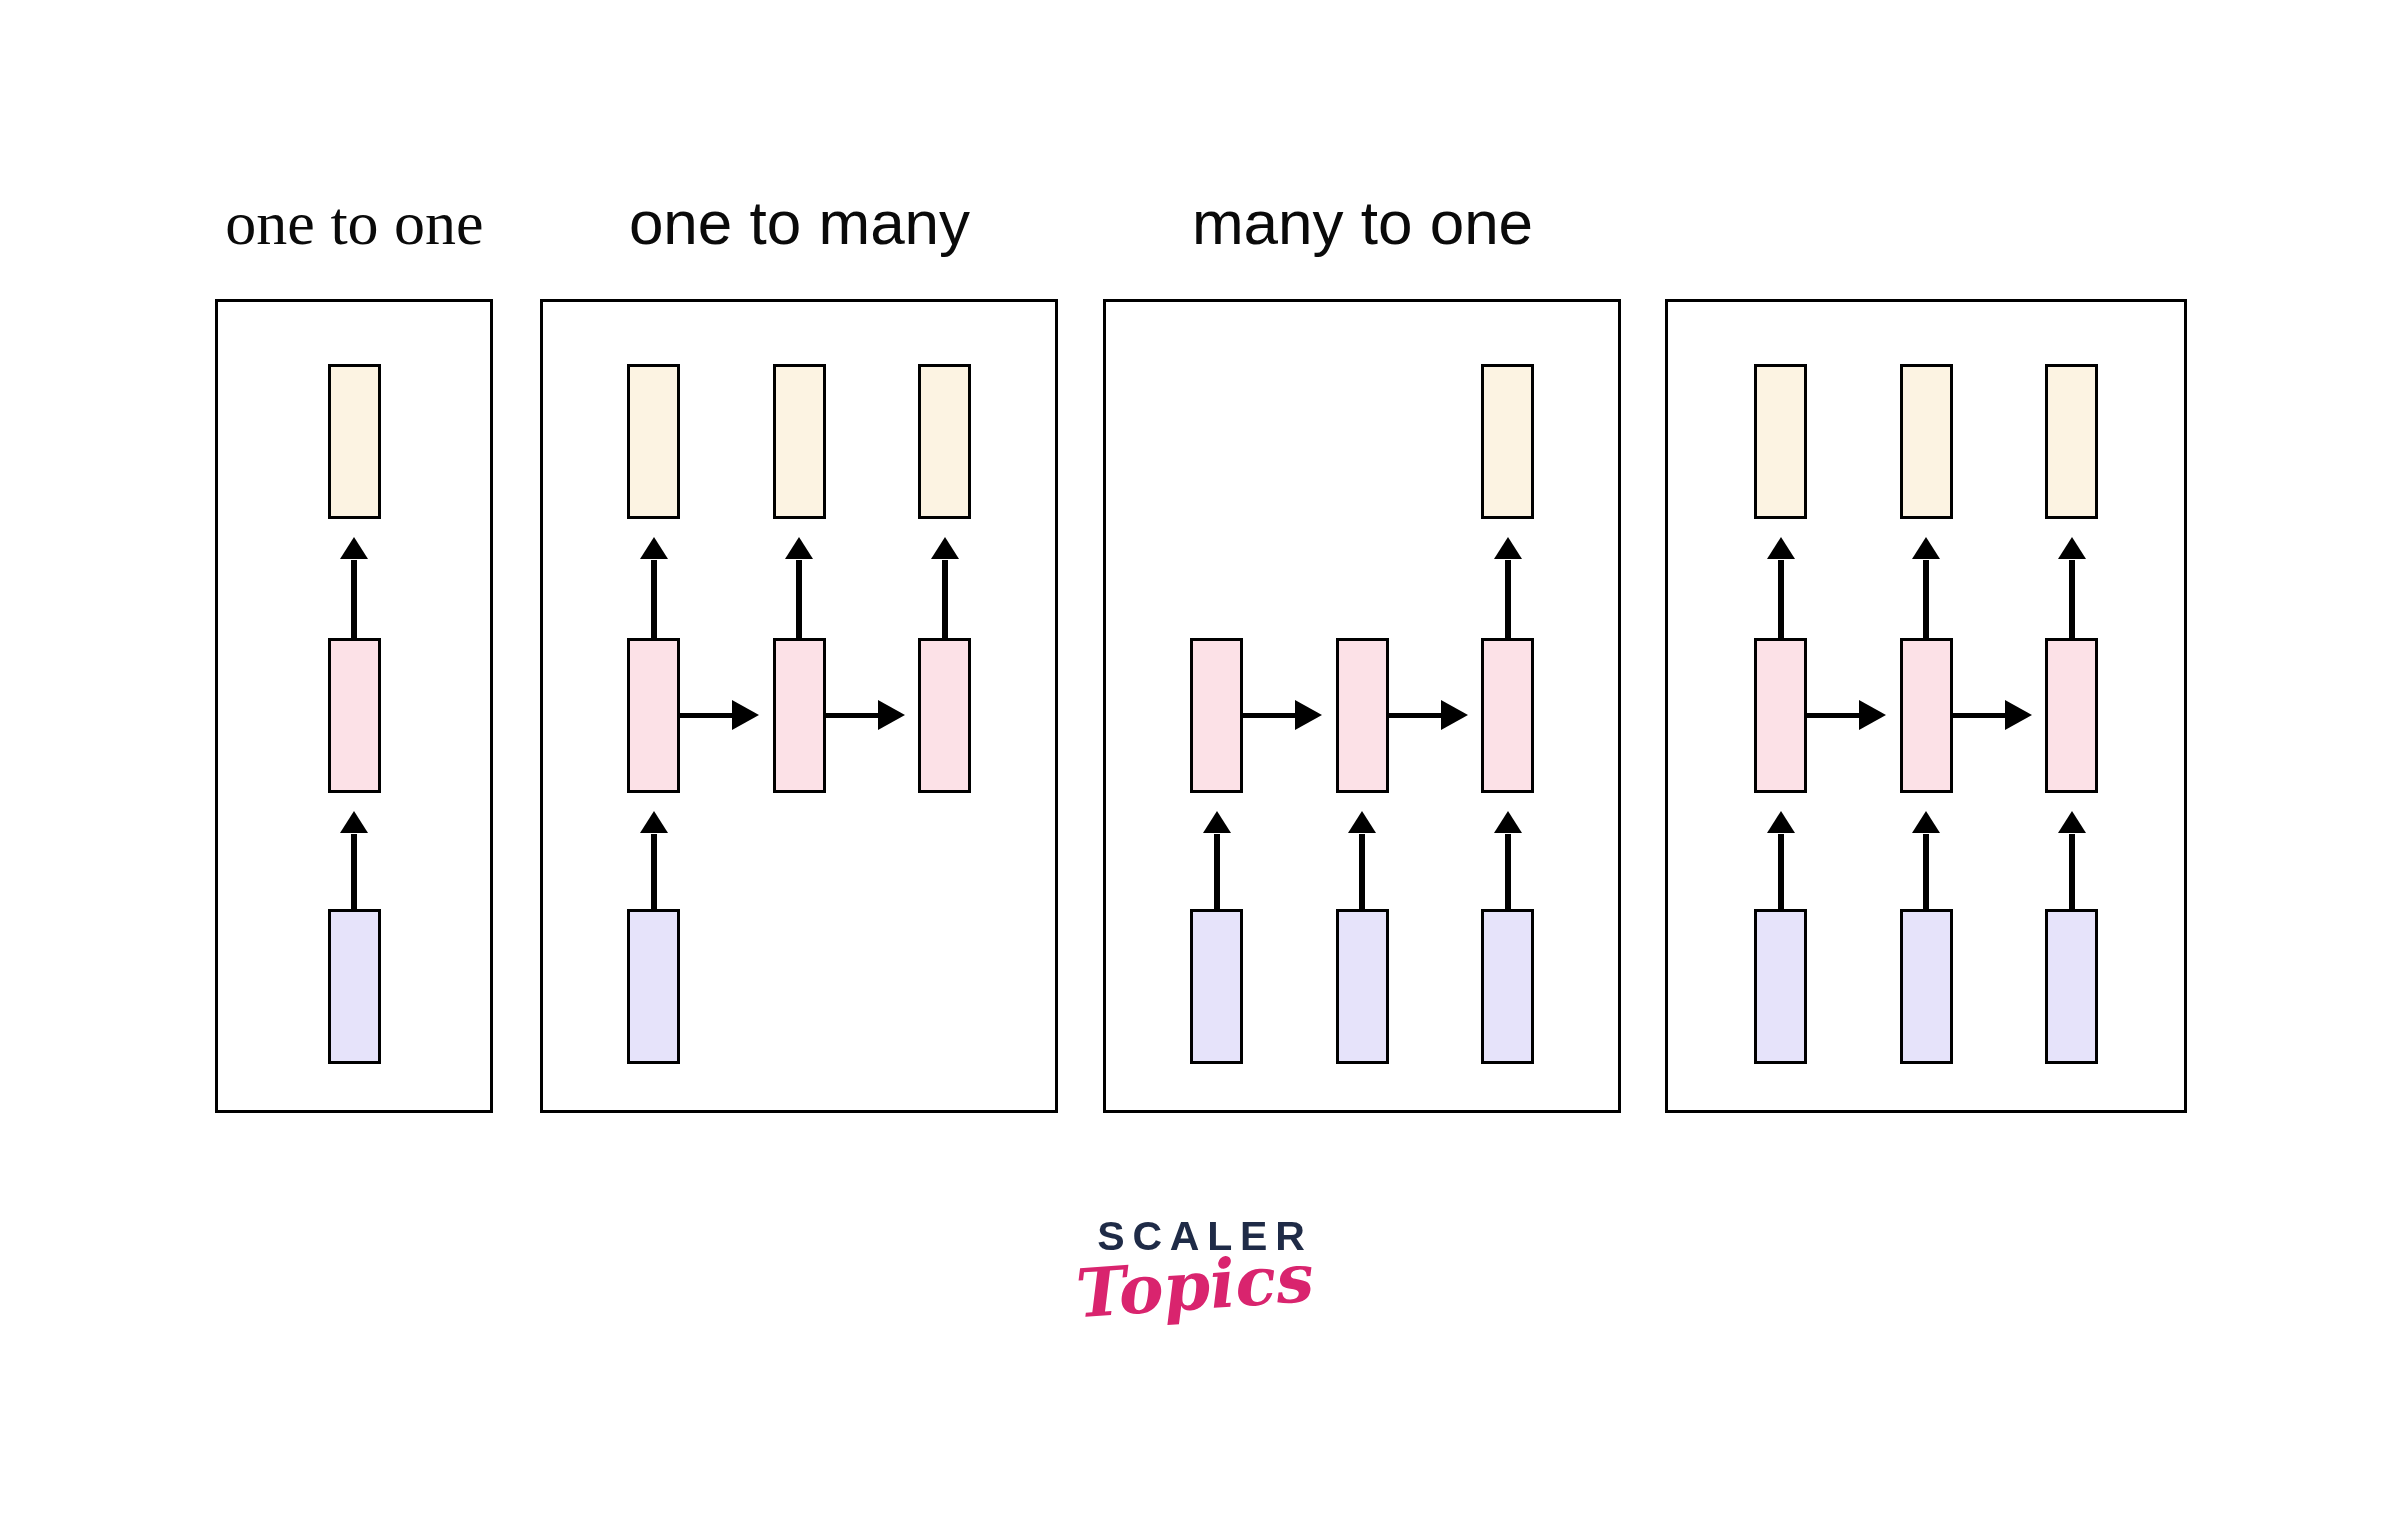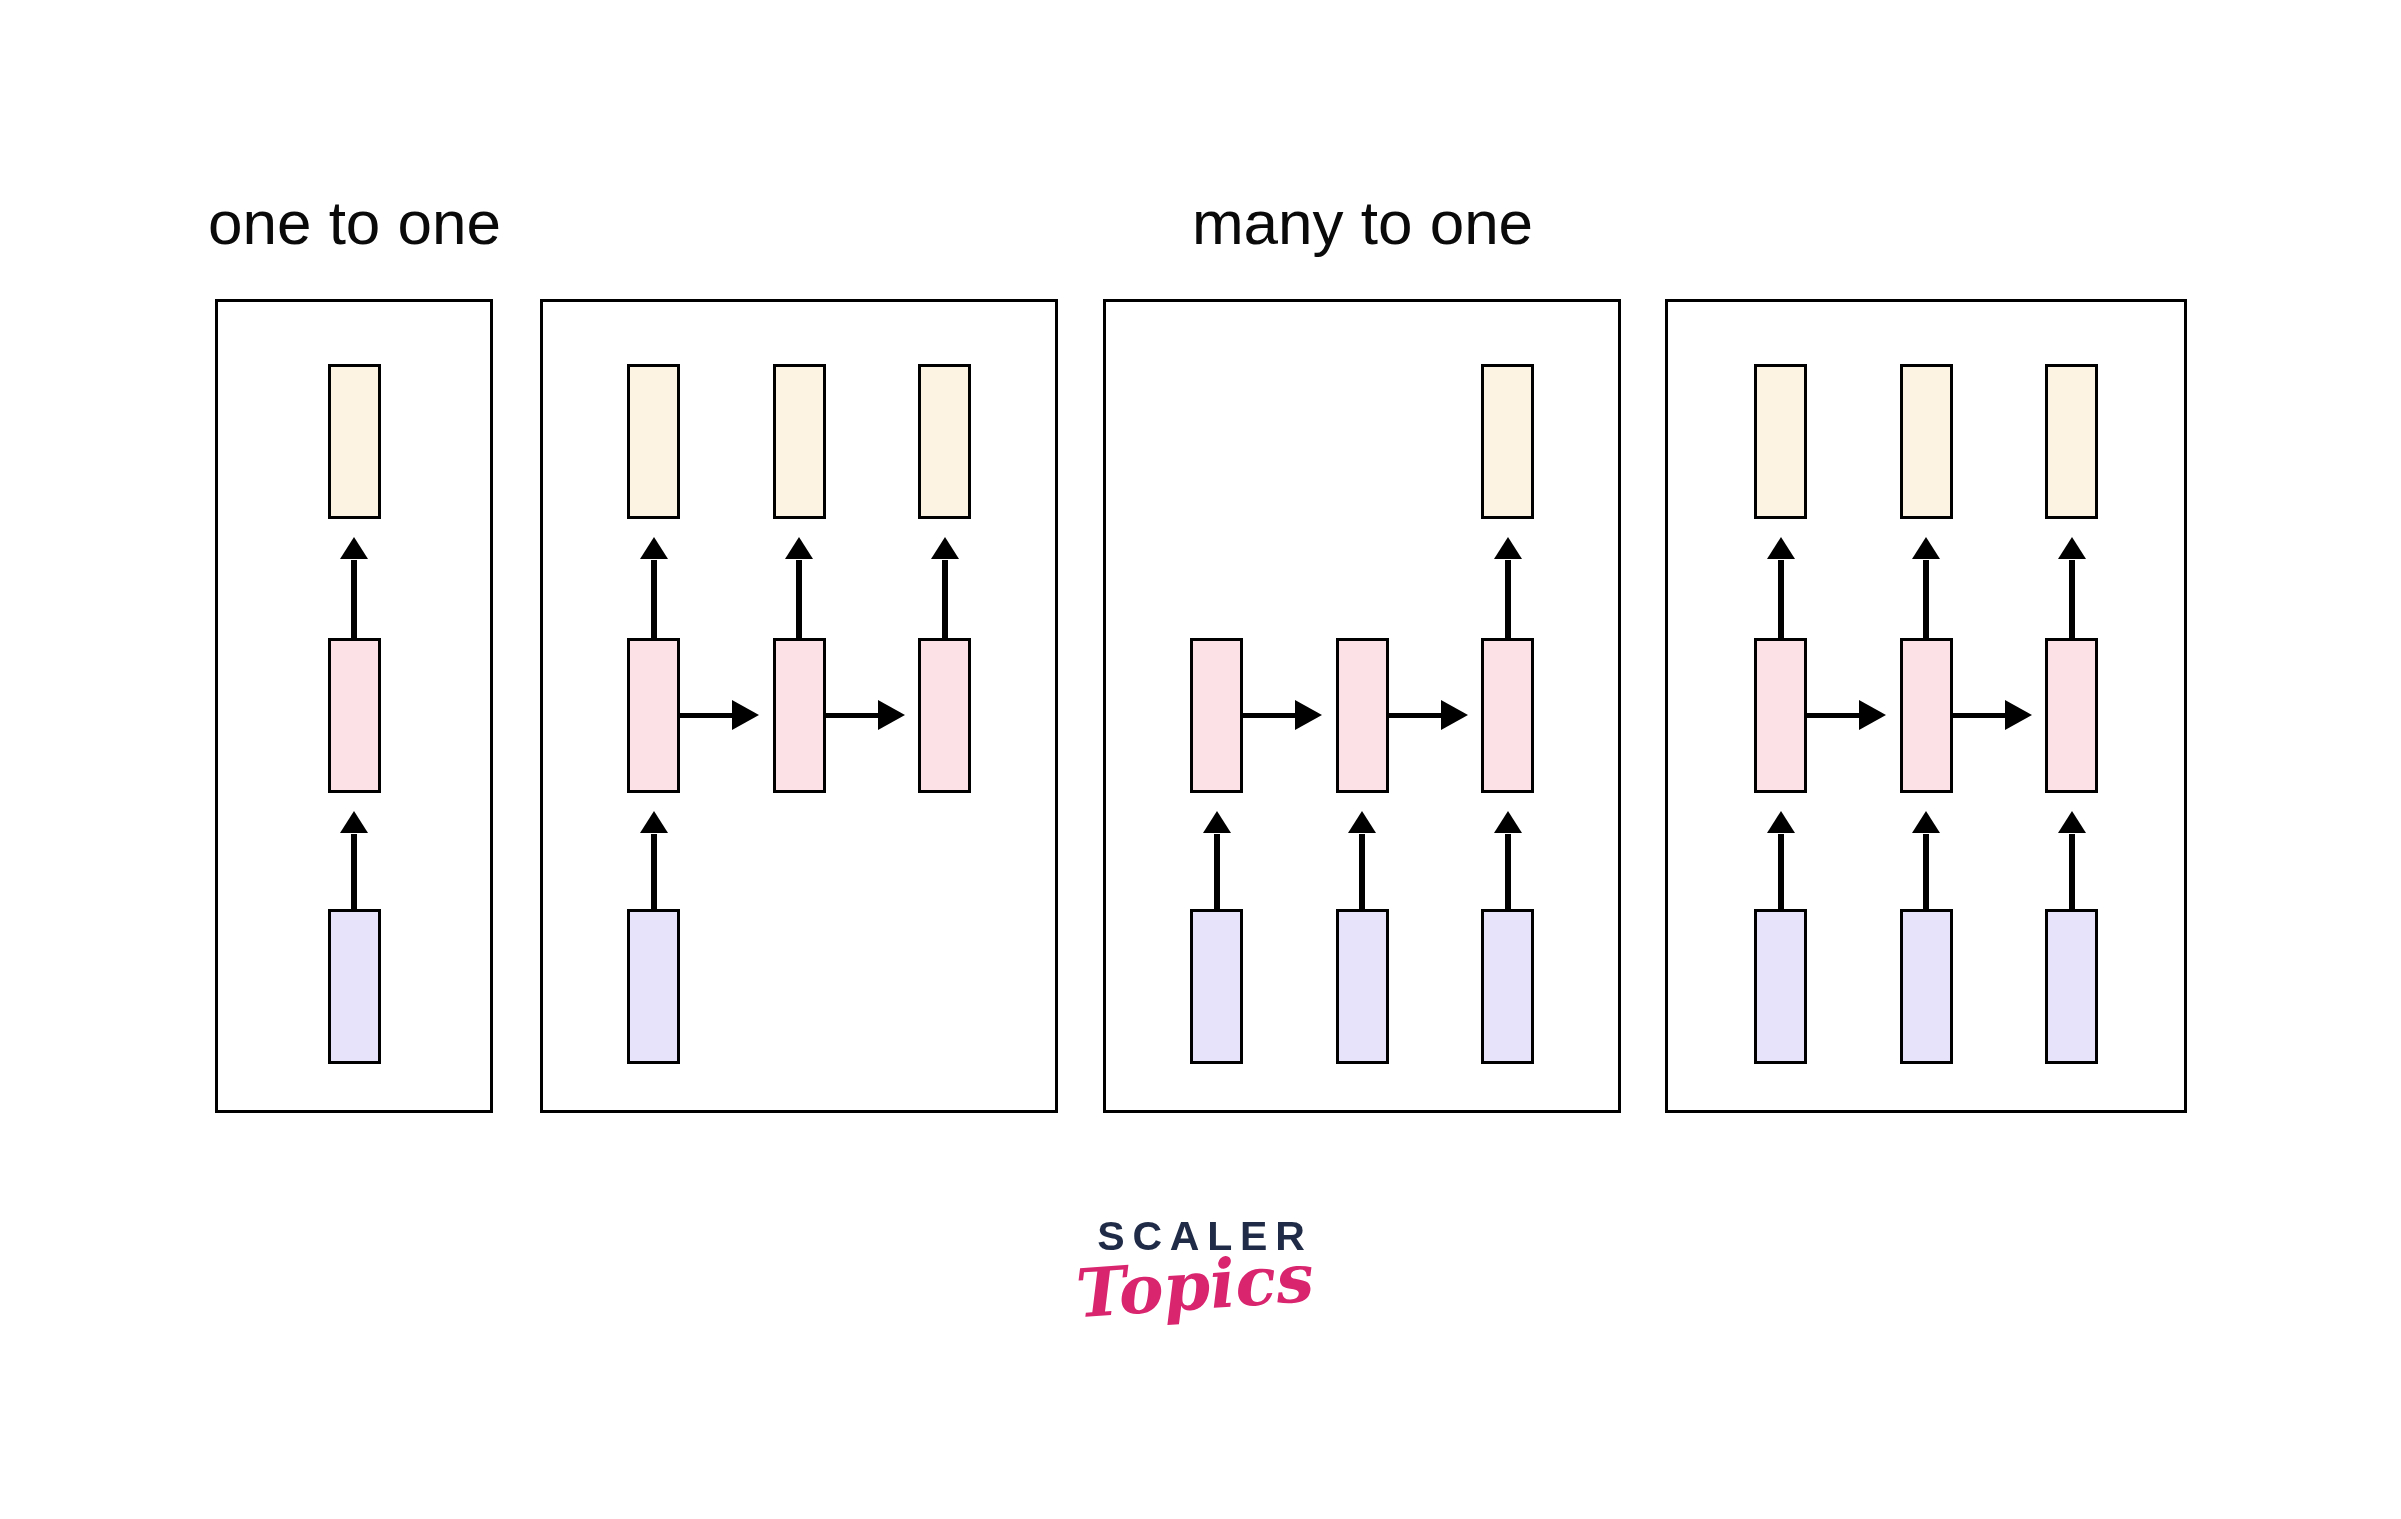--- a/index.html
+++ b/index.html
@@ -71,33 +71,34 @@
 </style>
 </head>
 <body>
 
 <div id="stage">
 
   <div class="logo">
     <div class="logo-scaler">SCALER</div>
     <div class="logo-topics">Topics</div>
   </div>
-<div class="panel-title" style="left: 72px; top: 192px;">one to one</div>
+<div class="panel-title" style="left: 72px; top: 192px; font-family: Liberation Serif, serif;">one to one</div>
     <div class="panel" style="left: 215px; top: 299px; width: 278px; height: 814px;"></div>
     <div class="node-box node-output" style="left: 328px; top: 364px;"></div>
     <div class="node-box node-hidden" style="left: 328px; top: 638px;"></div>
     <div class="node-box node-input" style="left: 328px; top: 909px;"></div>
     <div class="arrow" style="left: 340px; top: 537px; width: 28px; height: 101px;">
       <div class="head-up" style="left: 0px; top: 0px;"></div>
       <div class="shaft" style="left: 11.3px; top: 22.6px; width: 5.7px; height: 78px;"></div>
     </div>
     <div class="arrow" style="left: 340px; top: 811px; width: 28px; height: 98px;">
       <div class="head-up" style="left: 0px; top: 0px;"></div>
       <div class="shaft" style="left: 11.3px; top: 22.6px; width: 5.7px; height: 76px;"></div>
     </div>
+    <div class="panel-title" style="left: 517px; top: 192px;">one to many</div>
     <div class="panel" style="left: 540px; top: 299px; width: 518px; height: 814px;"></div>
     <div class="node-box node-output" style="left: 627px; top: 364px;"></div>
     <div class="node-box node-hidden" style="left: 627px; top: 638px;"></div>
     <div class="node-box node-input" style="left: 627px; top: 909px;"></div>
     <div class="arrow" style="left: 640px; top: 537px; width: 28px; height: 101px;">
       <div class="head-up" style="left: 0px; top: 0px;"></div>
       <div class="shaft" style="left: 11.3px; top: 22.6px; width: 5.7px; height: 78px;"></div>
     </div>
     <div class="arrow" style="left: 640px; top: 811px; width: 28px; height: 98px;">
       <div class="head-up" style="left: 0px; top: 0px;"></div>

